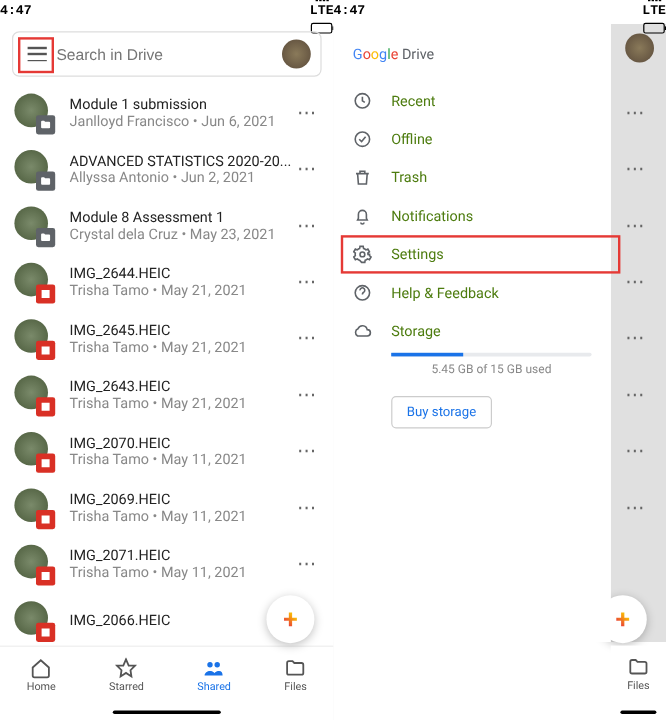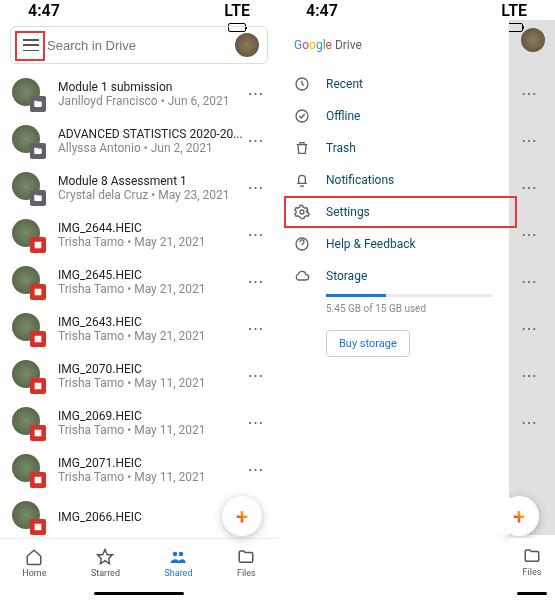--- a/index.html
+++ b/index.html
@@ -19,23 +19,24 @@
     flex-direction: column;
   }
   .screen-left { width: 278px; }
   .screen-right { width: 277px; position: relative; }
   
   .status-bar {
     height: 20px;
     display: flex;
     justify-content: space-between;
     align-items: center;
-    padding: 0 28px;
-    font-size: 16px;
+    padding: 0 0;
+    font-size: 11px;
     font-weight: 600;
+    font-family: Liberation Mono, monospace;
   }
   .status-right { display: flex; align-items: center; gap: 3px; flex-direction: column; }
   .signal-bars { display: inline-flex; align-items: flex-end; gap: 1px; }
   .signal-bars span { width: 2px; background: #000; display: inline-block; }
   .signal-bars span:nth-child(1) { height: 3px; }
   .signal-bars span:nth-child(2) { height: 5px; }
   .signal-bars span:nth-child(3) { height: 7px; }
   .signal-bars span:nth-child(4) { height: 9px; }
   .battery { width: 18px; height: 9px; border: 1px solid #000; border-radius: 2px; position: relative; }
   .battery::after { content: ''; position: absolute; right: -2px; top: 2px; width: 1px; height: 3px; background: #000; }
@@ -152,34 +153,34 @@
     font-size: 12px;
   }
   .g-blue { color: #4285f4; } .g-red { color: #ea4335; } .g-yel { color: #fbbc05; } .g-grn { color: #34a853; } .g-gray { color: #5f6368; }
   .drawer-item {
     display: flex;
     align-items: center;
     gap: 16px;
     padding: 0 16px;
     height: 32px;
     font-size: 12px;
-    color: #0c4a6e;
+    color: #4d7c0f;
     position: relative;
   }
   .drawer-icon { width: 16px; height: 16px; color: #5f6368; }
   .settings-highlight {
     position: absolute;
     left: 6px;
     right: -8px;
     top: 0;
     height: 32px;
     border: 2px solid #e53935;
     pointer-events: none;
   }
-  .storage-block { padding: 2px 16px 8px 48px; }
+  .storage-block { padding: 2px 16px 8px 48px; text-align: center; }
   .storage-bar { height: 3px; background: #e8eaed; border-radius: 2px; margin-bottom: 6px; }
   .storage-fill { height: 100%; width: 36%; background: #1a73e8; }
   .storage-text { font-size: 10px; color: #888; }
   .buy-btn {
     margin: 8px 16px 0 48px;
     padding: 6px 12px;
     border: 1px solid #ccc;
     border-radius: 4px;
     font-size: 11px;
     color: #1a73e8;

